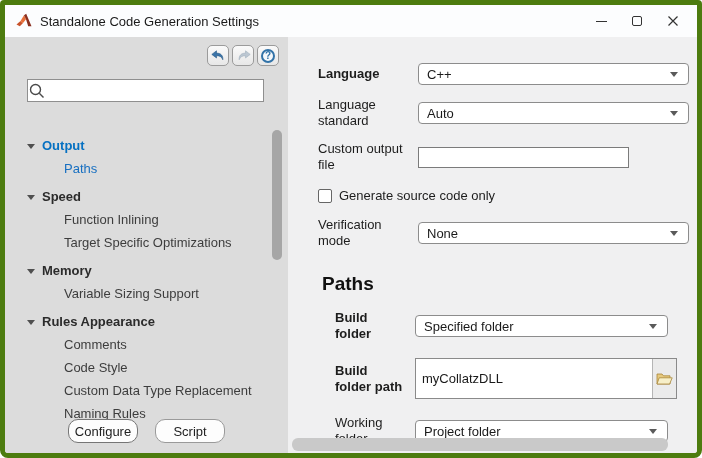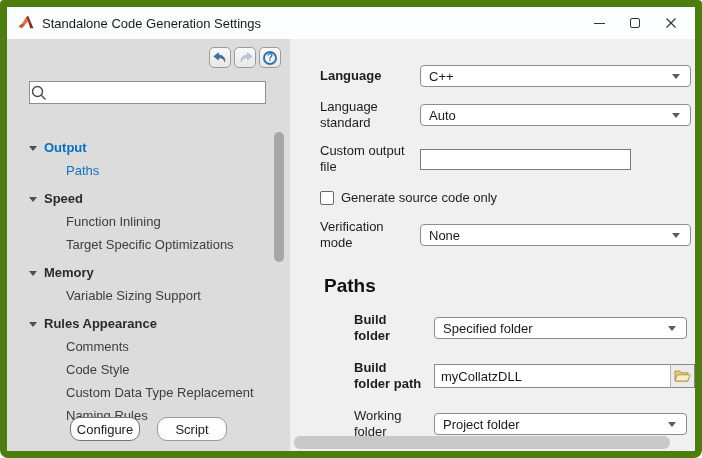--- a/index.html
+++ b/index.html
@@ -1,21 +1,21 @@
 <!DOCTYPE html>
 <html><head>
 <meta charset="utf-8">
 <style>
   * { box-sizing: border-box; margin: 0; padding: 0; }
   html,body { width:702px; height:458px; }
   body { font-family: "Liberation Sans", sans-serif; background:#ffffff; }
 
   .window{
     width:702px; height:458px;
-    border:7px solid #4d7c0f;
+    border:5px solid #4d7c0f;
     border-radius:4px 4px 8px 8px;
     overflow:hidden;
     display:flex; flex-direction:column;
     background:#f0f0f1;
   }
 
   
   .titlebar{
     height:32px; flex:0 0 32px;
     background:#fcfdfe;
@@ -136,23 +136,23 @@
     width:14px; height:14px; border:1px solid #666; background:#fff; border-radius:2px;
     margin-right:7px; flex:0 0 14px;
   }
   .check-label{ font-size:13px; color:#1d1d1d; }
 
   .section-heading{
     font-size:19px; font-weight:bold; color:#111;
     margin:24px 0 15px 4px;
   }
   .indent{ margin-left:17px; }
-  .indent .flabel{ width:70px; flex:0 0 70px;margin-left:17px; }
+  .indent .flabel{ width:70px; flex:0 0 70px; }
   .path-group{
-    display:flex; width:262px; height:24px; border:1px solid #8a8a8a; background:#fca5a5;
+    display:flex; width:262px; height:41px; border:1px solid #8a8a8a; background:#fca5a5;
   }
   .path-group input{
     flex:1; border:none; outline:none; min-width:0;
     font-family:"Liberation Sans",sans-serif; font-size:13px; color:#1a1a1a;
     padding:0 6px;
   }
   .folder-btn{
     flex:0 0 24px; background:#ebebeb; border-left:1px solid #b5b5b5;
     display:flex; align-items:center; justify-content:center;
   }

